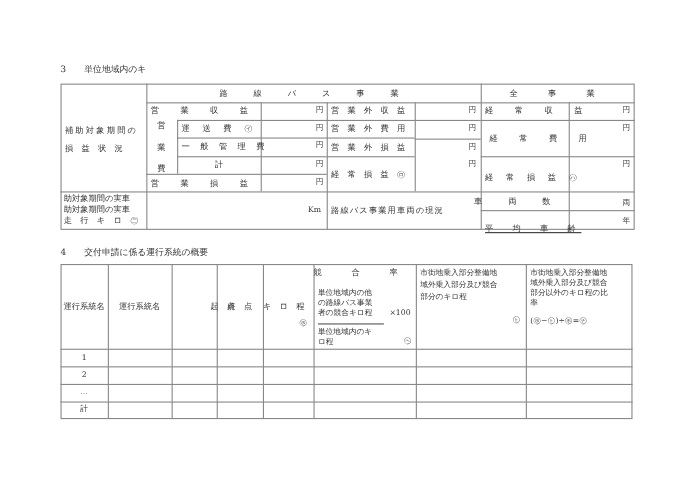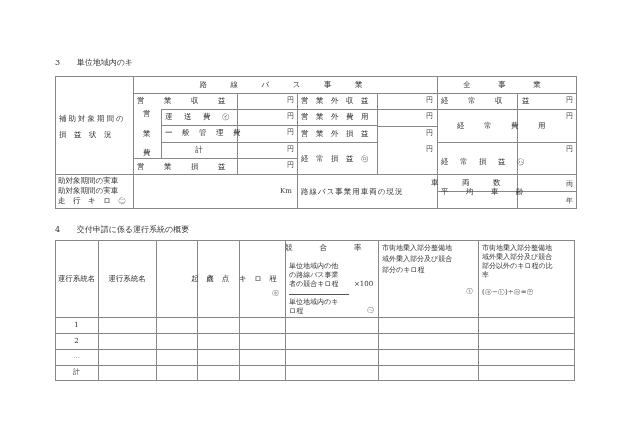--- a/index.html
+++ b/index.html
@@ -70,34 +70,34 @@
   <div class="yen" style="left:426px;top:95px;">円</div>
   <div class="t" style="left:301px;top:113px;">営　業　外　費　用</div>
   <div class="yen" style="left:426px;top:111px;">円</div>
   <div class="t" style="left:301px;top:130px;">営　業　外　損　益</div>
   <div class="yen" style="left:426px;top:128px;">円</div>
   <div class="t" style="left:301px;top:155px;">経　常　損　益　㋺</div>
   <div class="yen" style="left:426px;top:144px;">円</div>
 
   <div class="t" style="left:441px;top:97px;letter-spacing:6px;">経　常　収　益</div>
   <div class="yen" style="left:566px;top:95px;">円</div>
-  <div class="t" style="left:457px;top:122px;letter-spacing:6px;font-family:Liberation Serif, serif;">経　常　費　用</div>
+  <div class="t" style="left:445px;top:122px;letter-spacing:6px;font-family:Liberation Serif, serif;">経　常　費　用</div>
   <div class="yen" style="left:566px;top:111px;">円</div>
   <div class="t" style="left:441px;top:158px;letter-spacing:2px;">経　常　損　益　㋩</div>
   <div class="yen" style="left:566px;top:144px;">円</div>
 
   <div class="t" style="left:58px;top:177px;">助対象期間の実車</div>
   <div class="t" style="left:58px;top:187px;">助対象期間の実車</div>
   <div class="t" style="left:58px;top:197px;">走　行　キ　ロ　㊁</div>
   <div class="t" style="left:280px;top:188px;font-size:7px;">Km</div>
 
   <div class="t" style="left:301px;top:188px;letter-spacing:1px;">路線バス事業用車両の現況</div>
   <div class="t" style="left:431px;top:179px;letter-spacing:8px;">車　両　数</div>
   <div class="yen" style="left:566px;top:179px;">両</div>
-  <div class="t" style="left:441px;top:188px;letter-spacing:5px;">平　均　車　齢</div>
+  <div class="t" style="left:441px;top:204px;letter-spacing:5px;text-decoration:underline;">平　均　車　齢</div>
   <div class="yen" style="left:566px;top:196px;">年</div>
 </div>
 
 <div class="abs sec" style="left:55px;top:224px;">
   <span>4</span>
   <span style="margin-left:14px;">交付申請に係る運行系統の概要</span>
 </div>
 
 <div>
   <div class="abs" style="left:55px;top:240px;width:520px;height:141px;border:1px solid #888;box-sizing:border-box;"></div>

